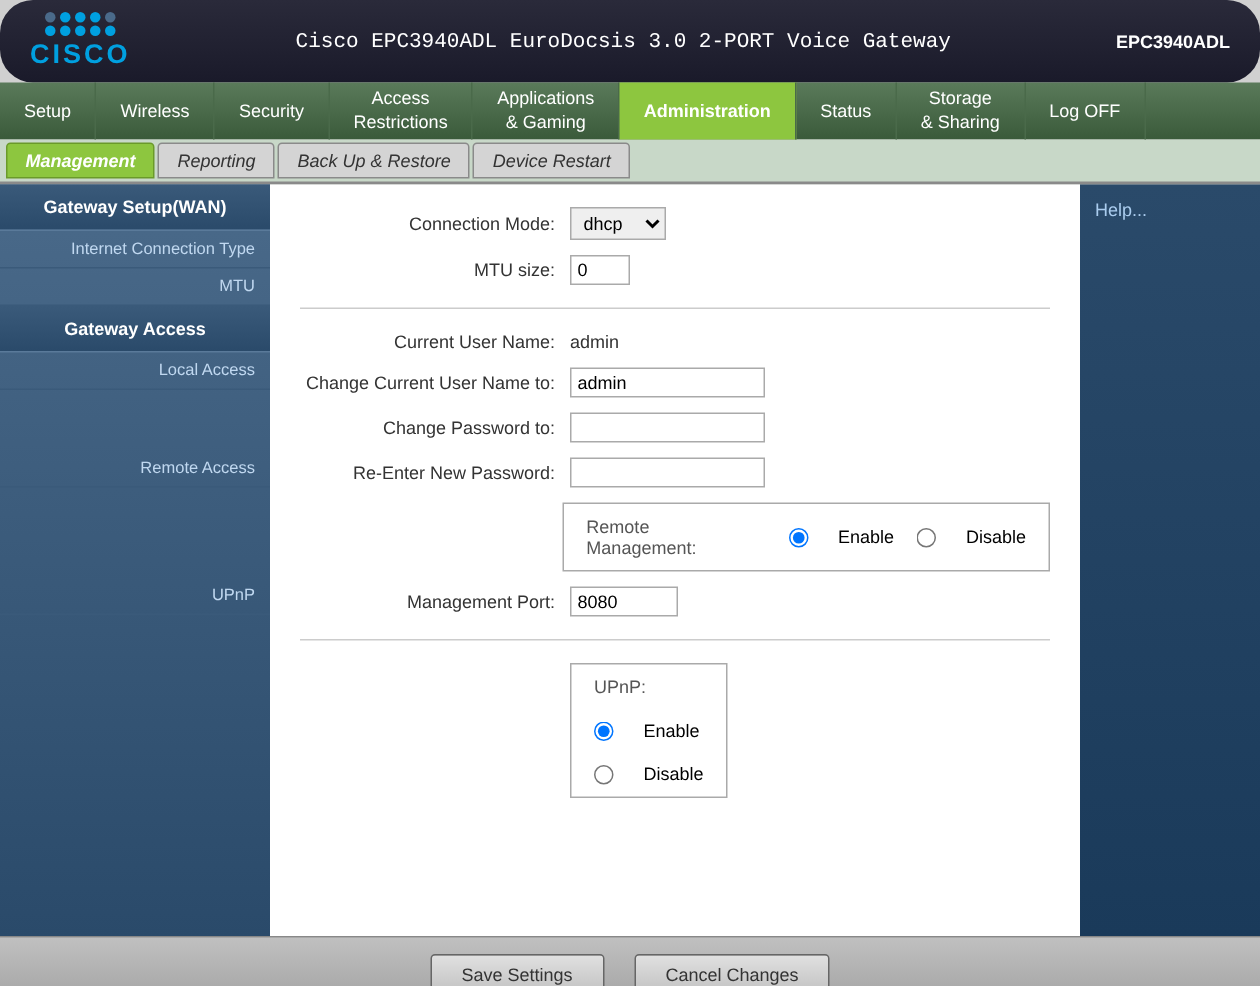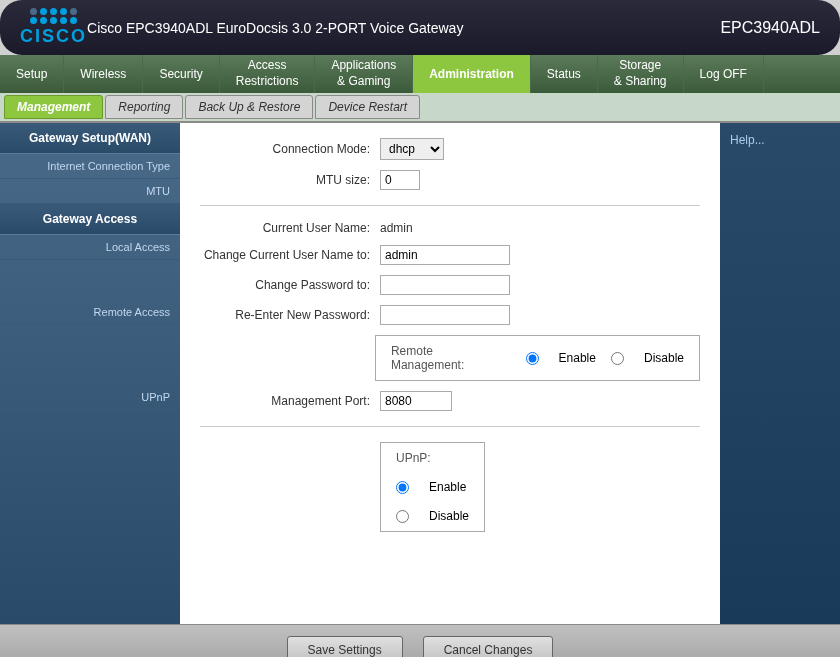--- a/index.html
+++ b/index.html
@@ -27,22 +27,22 @@
       margin-bottom: 2px;
     }
     .cisco-dot {
       width: 7px; height: 7px;
       border-radius: 50%;
       background: #00a0e0;
     }
     .cisco-dot.inactive { background: #4a6a8a; }
     .cisco-text { color: #00a0e0; font-size: 18px; font-weight: bold; letter-spacing: 2px; }
 
-    .header-title { color: white; font-size: 14px; text-align: left; flex: 1; }
-    .header-model { color: white; font-size: 16px; font-weight: normal; }
+    .header-title { color: white; font-size: 14px; text-align: center; flex: 1; font-family: Liberation Mono, monospace; }
+    .header-model { color: white; font-size: 12px; font-weight: bold; }
 
     
     .nav-bar {
       background: linear-gradient(to bottom, #5a7a5a, #3a5a3a);
       display: flex;
       align-items: stretch;
       height: 38px;
     }
     .nav-item {
       padding: 0 16px;

